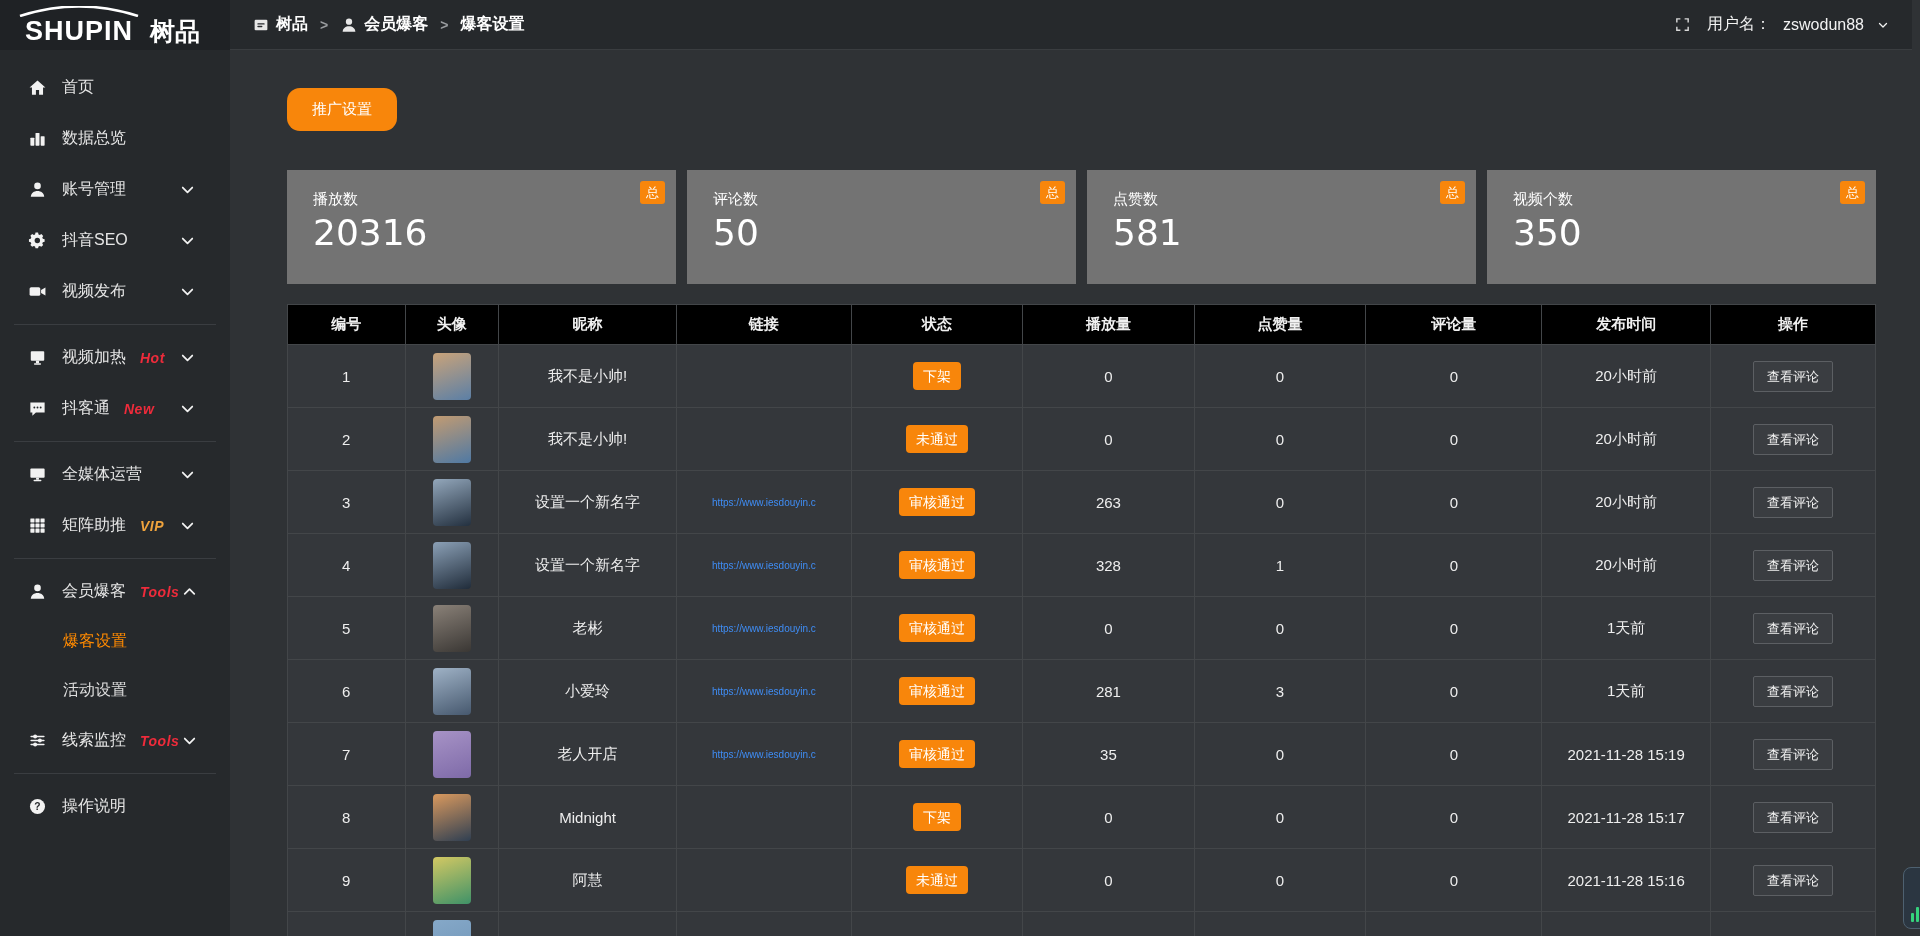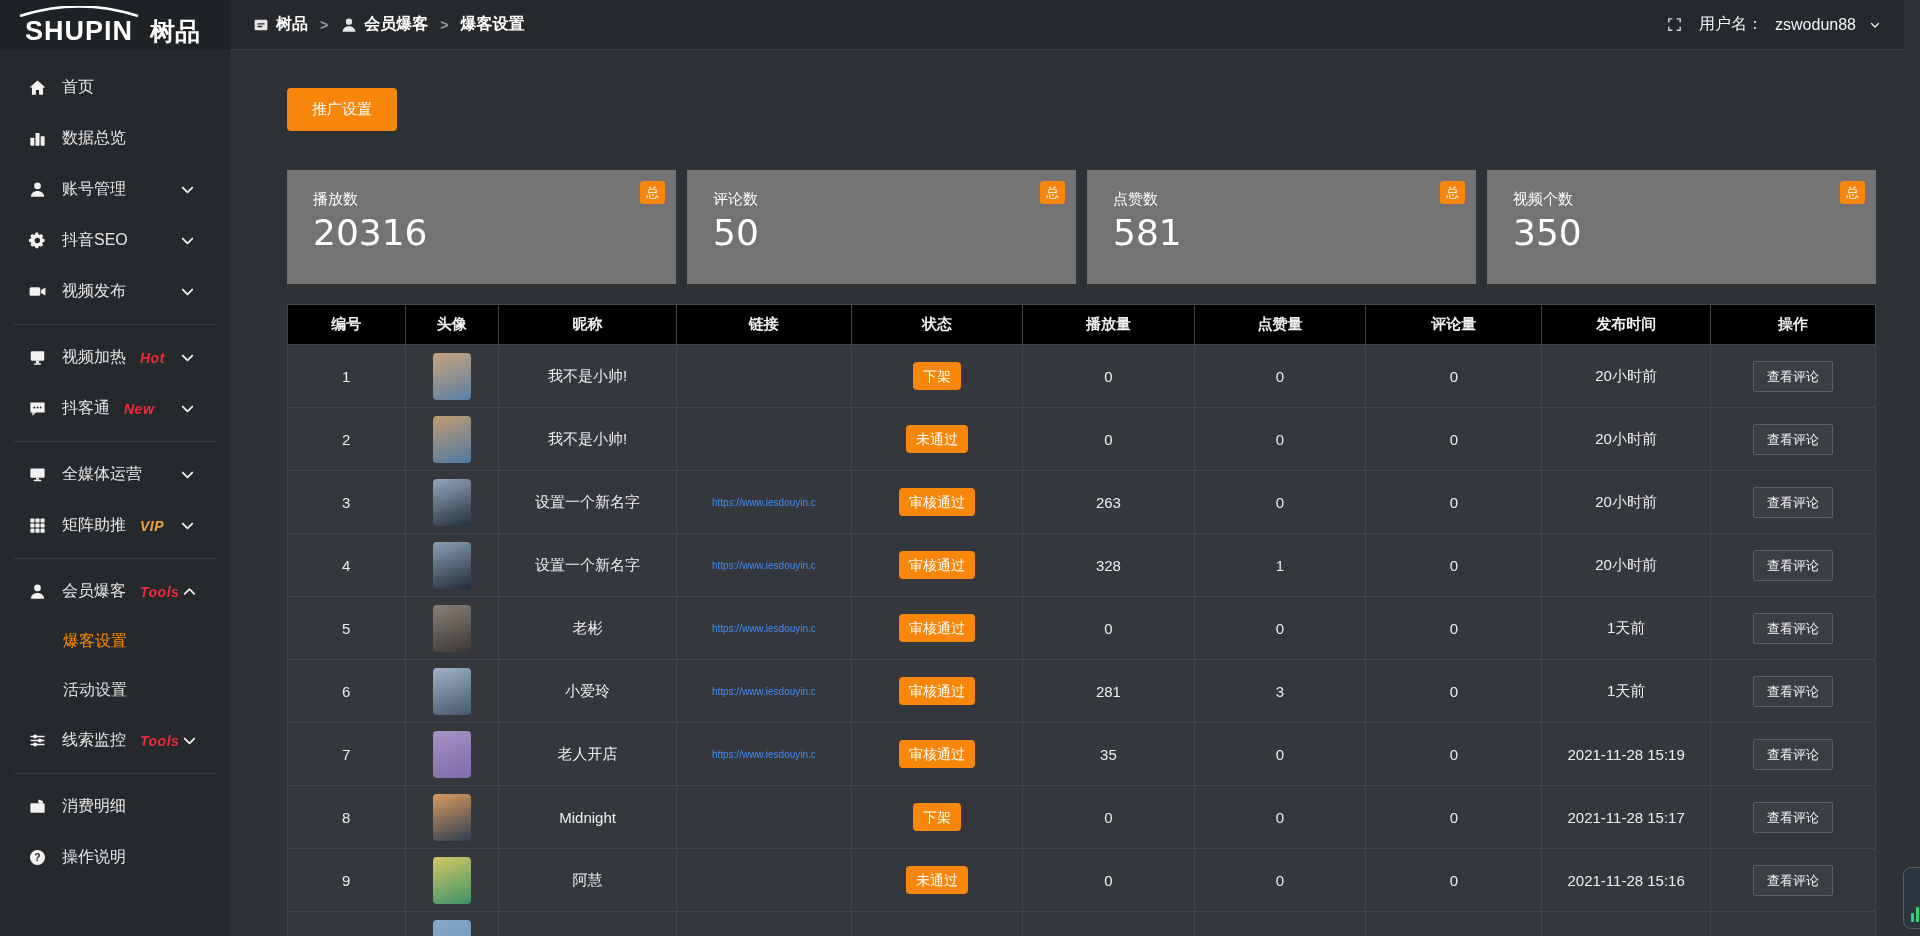--- a/index.html
+++ b/index.html
@@ -6,21 +6,21 @@
   html,body { margin:0; padding:0; }
   body {
     width:1920px; height:936px; overflow:hidden; position:relative;
     background:#2f3235; color:#e9e9e9;
     font-family:"Liberation Sans","DejaVu Sans",sans-serif;
   }
   .icon { display:inline-flex; align-items:center; justify-content:center; }
   .icon svg { width:18px; height:18px; display:block; }
 
   
-  .topbar { position:absolute; top:0; left:0; right:16px; height:50px; display:flex; z-index:20; }
+  .topbar { position:absolute; top:0; left:0; right:8px; height:50px; display:flex; z-index:20; }
   .logo-box { width:230px; height:50px; background:#1f2225; display:flex; align-items:center; padding-left:16px; flex:none; }
   .logo { display:flex; align-items:flex-end; cursor:pointer; }
   .logo-left { display:flex; flex-direction:column; align-items:center; line-height:1; }
   .logo-arc { width:126px; height:11px; margin-bottom:1px; }
   .logo-en { font-size:27px; font-weight:bold; letter-spacing:1px; color:#fff; line-height:1; }
   .logo-cn { font-size:25px; font-weight:bold; color:#fff; margin-left:8px; line-height:1.05; }
   .tb-main { flex:1; background:#26292c; border-bottom:1px solid #3a3d40; display:flex; align-items:center; padding:0 22px; }
   .breadcrumb { display:flex; align-items:center; font-size:16px; font-weight:bold; color:#fff; }
   .bc-item { display:flex; align-items:center; gap:6px; cursor:pointer; }
   .bc-item .icon { color:#e8e8e8; }
@@ -41,21 +41,21 @@
   .sb-tag.red  { color:#ee2b3b; }
   .sb-tag.gold { color:#efa33d; }
   .sb-chev { margin-left:auto; color:#c9c9c9; }
   .sb-chev svg { width:14px; height:14px; }
   .sb-sub { height:49px; display:flex; align-items:center; padding-left:63px; font-size:16px; color:#dedede; cursor:pointer; }
   .sb-sub.active { color:#ff8a00; }
   .sb-divider { height:1px; background:#3a3d41; margin:7px 14px; }
 
   
   .content { position:absolute; top:50px; left:230px; right:0; bottom:0; padding:38px 44px 0 57px; overflow:hidden; }
-  .promo-btn { background:#f8860b; color:#fff; border:none; border-radius:4px; padding:0 25px; height:43px; font-size:15px; cursor:pointer; font-family:inherit; }
+  .promo-btn { background:#f8860b; color:#fff; border:none; border-radius:13px; padding:0 25px; height:43px; font-size:15px; cursor:pointer; font-family:inherit; }
 
   .stats { display:flex; gap:11px; margin-top:39px; }
   .stat-card { flex:1; background:#737373; height:114px; position:relative; padding:20px 0 0 26px; }
   .stat-label { font-size:15px; color:#fff; }
   .stat-value { font-size:36px; color:#fff; margin-top:3px; font-family:"DejaVu Sans","Liberation Sans",sans-serif; }
   .stat-badge { position:absolute; top:11px; right:11px; background:#f8860b; color:#fff; font-size:13px; line-height:1; padding:5px 6px; border-radius:3px; }
 
   .table-wrap { margin-top:20px; }
   table { width:100%; border-collapse:collapse; table-layout:fixed; background:#34373b; }
   th { height:40px; background:#000000; border:1px solid #434649; font-size:15px; color:#f0f0f0; font-weight:bold; }
@@ -294,29 +294,20 @@
         </span>
         <span class="sb-label">线索监控</span>
         <span class="sb-tag red">Tools</span>
         <span class="icon sb-chev">
           <svg viewBox="0 0 24 24" fill="none" stroke="currentColor" stroke-width="2.2" stroke-linecap="round" stroke-linejoin="round">
             <path d="M6 9.5l6 6 6-6"></path>
           </svg>
         </span>
       </div>
       <div class="sb-divider"></div>
-      <div class="sb-item">
-        <span class="icon ">
-          <svg viewBox="0 0 24 24" fill="currentColor">
-            <path d="M13.5 3.2 19.2 5.5l-1.4 3.5-5.2-2.1z"></path>
-            <rect x="3" y="8" width="18" height="12" rx="1.5"></rect>
-          </svg>
-        </span>
-        <span class="sb-label">消费明细</span>
-      </div>
       <div class="sb-item">
         <span class="icon ">
           <svg viewBox="0 0 24 24">
             <circle cx="12" cy="12" r="9.5" fill="currentColor"></circle>
             <text x="12" y="16.4" text-anchor="middle" font-size="13" font-weight="bold" fill="#26292c">?</text>
           </svg>
         </span>
         <span class="sb-label">操作说明</span>
       </div>
     </div>

